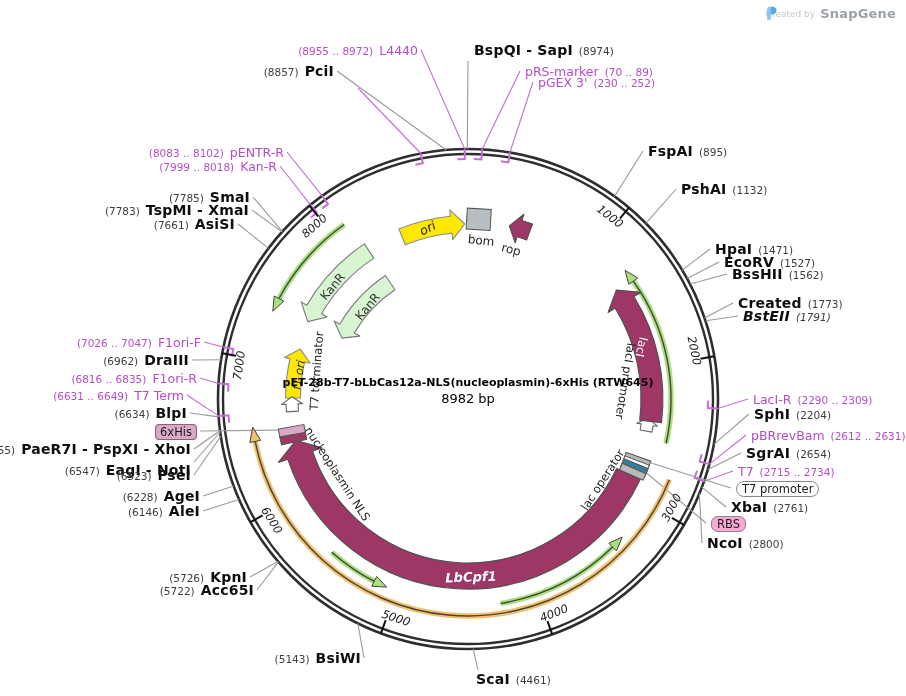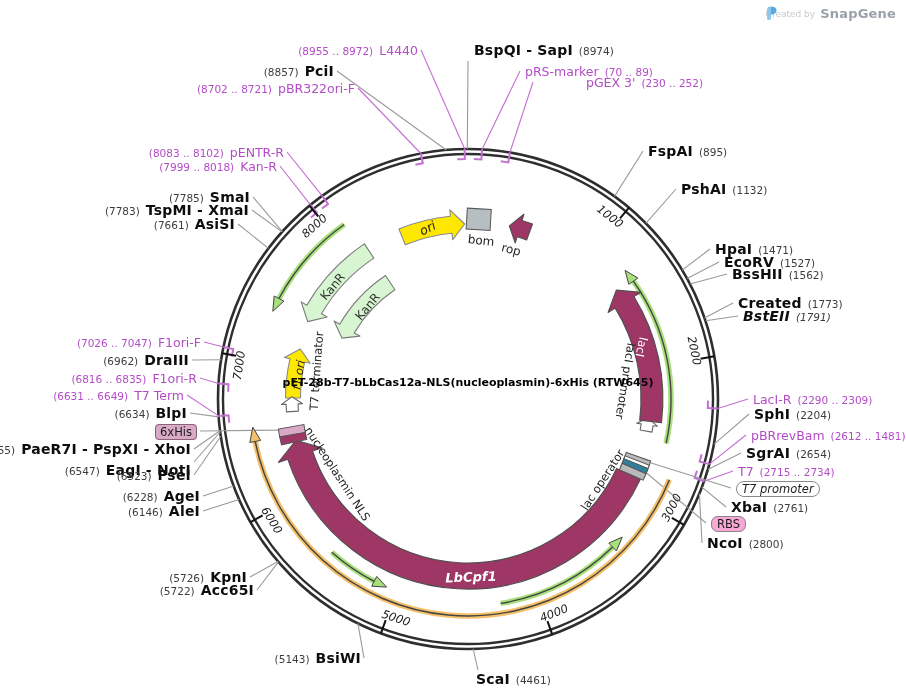--- a/index.html
+++ b/index.html
@@ -8,21 +8,21 @@
   svg{position:absolute;left:0;top:0;}
   .labels{position:absolute;left:1px;top:0;width:906px;height:696px;pointer-events:none;}
   .lbl{position:absolute;white-space:nowrap;line-height:15px;pointer-events:auto;}
   .enz{font-weight:bold;font-size:14px;color:#0d0d0d;letter-spacing:0.2px;}
   .val{font-size:10.5px;color:#3c3c3c;}
   .pname{font-size:12.5px;color:#b44cc8;}
   .pval{font-size:10.5px;color:#b44cc8;}
   .gap-l{margin-left:6px;}
   .gap-r{margin-right:6px;}
   .box-pink{background:#d9a9c6;border:1px solid #8a6277;border-radius:4px;padding:0 4px;font-size:11.5px;color:#1c1c1c;}
-  .box-white{background:#fff;border:1px solid #888;border-radius:8px;padding:0 5px;font-size:11.5px;color:#1c1c1c;font-style:italic;}
+  .box-white{background:#fff;border:1px solid #888;border-radius:8px;padding:0 5px;font-size:11.5px;color:#1c1c1c;}
   .box-gray{background:#f9a8d4;border:1px solid #888;border-radius:7px;padding:0 5px;font-size:11.5px;color:#1c1c1c;}
   .title{position:absolute;left:468px;transform:translateX(-50%);text-align:center;white-space:nowrap;color:#000;}
   .title .t1{font-size:11px;font-weight:bold;}
   .title .t2{font-size:13px;margin-top:2px;}
   .logo{position:absolute;top:6px;right:10px;display:flex;align-items:center;gap:5px;}
   .logo .created{font-size:9px;color:#c5cacd;}
   .logo .brand{font-size:13px;color:#9aa1a8;font-weight:bold;letter-spacing:0.2px;}
 </style>
 </head>
 <body>
@@ -142,21 +142,20 @@
       <text transform="translate(337 474) rotate(57)" text-anchor="middle" dominant-baseline="middle" font-size="11.5" fill="#222">nucleoplasmin NLS</text>
       <text transform="translate(471 578) rotate(-2)" text-anchor="middle" dominant-baseline="middle" font-size="13" fill="#ffffff" font-style="italic" font-weight="bold">LbCpf1</text>
       <text transform="translate(641 347) rotate(102)" text-anchor="middle" dominant-baseline="middle" font-size="11.5" fill="#ffffff">lacI</text>
       <text transform="translate(625 381) rotate(99)" text-anchor="middle" dominant-baseline="middle" font-size="11.5" fill="#222">lacI promoter</text>
       <text transform="translate(603 480) rotate(-57)" text-anchor="middle" dominant-baseline="middle" font-size="11.5" fill="#222">lac operator</text>
     </svg>
 
   <div class="labels" id="label-layer">
       <div class="lbl" style="top: 42px; right: 489px; text-align: right;"><span class="pval gap-r">(8955 .. 8972)</span><span class="pname">L4440</span></div>
       <div class="lbl" style="top: 63px; right: 573px; text-align: right;"><span class="val gap-r">(8857)</span><span class="enz">PciI</span></div>
-      <div class="lbl" style="top: 80px; right: 552px; text-align: right;"><span class="pval gap-r">(8702 .. 8721)</span><span class="pname">pBR322ori-F</span></div>
       <div class="lbl" style="top: 144px; right: 623px; text-align: right;"><span class="pval gap-r">(8083 .. 8102)</span><span class="pname">pENTR-R</span></div>
       <div class="lbl" style="top: 158px; right: 630px; text-align: right;"><span class="pval gap-r">(7999 .. 8018)</span><span class="pname">Kan-R</span></div>
       <div class="lbl" style="top: 189px; right: 657px; text-align: right;"><span class="val gap-r">(7785)</span><span class="enz">SmaI</span></div>
       <div class="lbl" style="top: 202px; right: 658px; text-align: right;"><span class="val gap-r">(7783)</span><span class="enz">TspMI - XmaI</span></div>
       <div class="lbl" style="top: 216px; right: 672px; text-align: right;"><span class="val gap-r">(7661)</span><span class="enz">AsiSI</span></div>
       <div class="lbl" style="top: 334px; right: 706px; text-align: right;"><span class="pval gap-r">(7026 .. 7047)</span><span class="pname">F1ori-F</span></div>
       <div class="lbl" style="top: 352px; right: 718px; text-align: right;"><span class="val gap-r">(6962)</span><span class="enz">DraIII</span></div>
       <div class="lbl" style="top: 370px; right: 710px; text-align: right;"><span class="pval gap-r">(6816 .. 6835)</span><span class="pname">F1ori-R</span></div>
       <div class="lbl" style="top: 387px; right: 723px; text-align: right;"><span class="pval gap-r">(6631 .. 6649)</span><span class="pname">T7 Term</span></div>
       <div class="lbl" style="top: 405px; right: 720px; text-align: right;"><span class="val gap-r">(6634)</span><span class="enz">BlpI</span></div>
@@ -165,41 +164,42 @@
       <div class="lbl" style="top: 454px; right: 716px; text-align: left; margin-top: 8px;"><span class="val gap-r">(6547)</span><span class="enz">EagI - NotI</span></div>
       <div class="lbl" style="top: 467px; right: 716px; text-align: right;"><span class="val gap-r">(6523)</span><span class="enz">FseI</span></div>
       <div class="lbl" style="top: 488px; right: 707px; text-align: right;"><span class="val gap-r">(6228)</span><span class="enz">AgeI</span></div>
       <div class="lbl" style="top: 503px; right: 707px; text-align: right;"><span class="val gap-r">(6146)</span><span class="enz">AleI</span></div>
       <div class="lbl" style="top: 569px; right: 660px; text-align: right;"><span class="val gap-r">(5726)</span><span class="enz">KpnI</span></div>
       <div class="lbl" style="top: 582px; right: 653px; text-align: right;"><span class="val gap-r">(5722)</span><span class="enz">Acc65I</span></div>
       <div class="lbl" style="top: 650px; right: 546px; text-align: right;"><span class="val gap-r">(5143)</span><span class="enz">BsiWI</span></div>
       <div class="lbl" style="top: 671px; left: 475px;"><span class="enz">ScaI</span><span class="val gap-l">(4461)</span></div>
       <div class="lbl" style="top: 42px; left: 473px;"><span class="enz">BspQI - SapI</span><span class="val gap-l">(8974)</span></div>
       <div class="lbl" style="top: 63px; left: 524px;"><span class="pname">pRS-marker</span><span class="pval gap-l">(70 .. 89)</span></div>
-      <div class="lbl" style="top: 74px; left: 537px; margin-left: 48px;"><span class="pname">pGEX 3'</span><span class="pval gap-l">(230 .. 252)</span></div>
+      <div class="lbl" style="top: 74px; left: 537px;"><span class="pname">pGEX 3'</span><span class="pval gap-l">(230 .. 252)</span></div>
       <div class="lbl" style="top: 143px; left: 647px;"><span class="enz">FspAI</span><span class="val gap-l">(895)</span></div>
       <div class="lbl" style="top: 181px; left: 680px;"><span class="enz">PshAI</span><span class="val gap-l">(1132)</span></div>
       <div class="lbl" style="top: 241px; left: 714px;"><span class="enz">HpaI</span><span class="val gap-l">(1471)</span></div>
       <div class="lbl" style="top: 254px; left: 723px;"><span class="enz">EcoRV</span><span class="val gap-l">(1527)</span></div>
       <div class="lbl" style="top: 266px; left: 731px;"><span class="enz">BssHII</span><span class="val gap-l">(1562)</span></div>
       <div class="lbl" style="top: 295px; left: 737px;"><span class="enz">Created</span><span class="val gap-l">(1773)</span></div>
       <div class="lbl" style="top: 308px; left: 742px; font-style: italic;"><span class="enz">BstEII</span><span class="val gap-l">(1791)</span></div>
       <div class="lbl" style="top: 391px; left: 752px;"><span class="pname">LacI-R</span><span class="pval gap-l">(2290 .. 2309)</span></div>
       <div class="lbl" style="top: 406px; left: 753px;"><span class="enz">SphI</span><span class="val gap-l">(2204)</span></div>
-      <div class="lbl" style="top: 427px; left: 750px;"><span class="pname">pBRrevBam</span><span class="pval gap-l">(2612 .. 1481)</span></div>
+      <div class="lbl" style="top: 427px; left: 750px;"><span class="pname">pBRrevBam</span><span class="pval gap-l">(2612 .. 2631)</span></div>
       <div class="lbl" style="top: 445px; left: 745px;"><span class="enz">SgrAI</span><span class="val gap-l">(2654)</span></div>
       <div class="lbl" style="top: 463px; left: 737px;"><span class="pname">T7</span><span class="pval gap-l">(2715 .. 2734)</span></div>
       <div class="lbl" style="top: 480px; left: 735px;"><span class="box-white">T7 promoter</span></div>
       <div class="lbl" style="top: 499px; left: 730px;"><span class="enz">XbaI</span><span class="val gap-l">(2761)</span></div>
       <div class="lbl" style="top: 515px; left: 710px;"><span class="box-gray">RBS</span></div>
       <div class="lbl" style="top: 535px; left: 706px;"><span class="enz">NcoI</span><span class="val gap-l">(2800)</span></div>
     </div>
 
   <div class="title" style="top:376px;">
     <div class="t1">pET-28b-T7-bLbCas12a-NLS(nucleoplasmin)-6xHis (RTW645)</div>
+    <div class="t2">8982 bp</div>
   </div>
 
   <div class="logo">
     <span class="created">Created by</span>
     <svg width="11" height="14" viewBox="0 0 11 14">
       <path d="M1.5 13.5 L1.5 3 Q1.5 0.8 3.8 0.8 L7 0.8 Q10.5 1.4 10.5 4.6 Q10.5 7.8 6.6 8.4 L3.8 8.6 L3.8 13.5 Z" fill="#58a8df"></path>
       <path d="M1.5 13.5 L1.5 3 Q1.5 0.8 3.8 0.8 L5 0.8 L5 13.5 Z" fill="#8cc6ea"></path>
     </svg>
     <span class="brand">SnapGene</span>
   </div>

